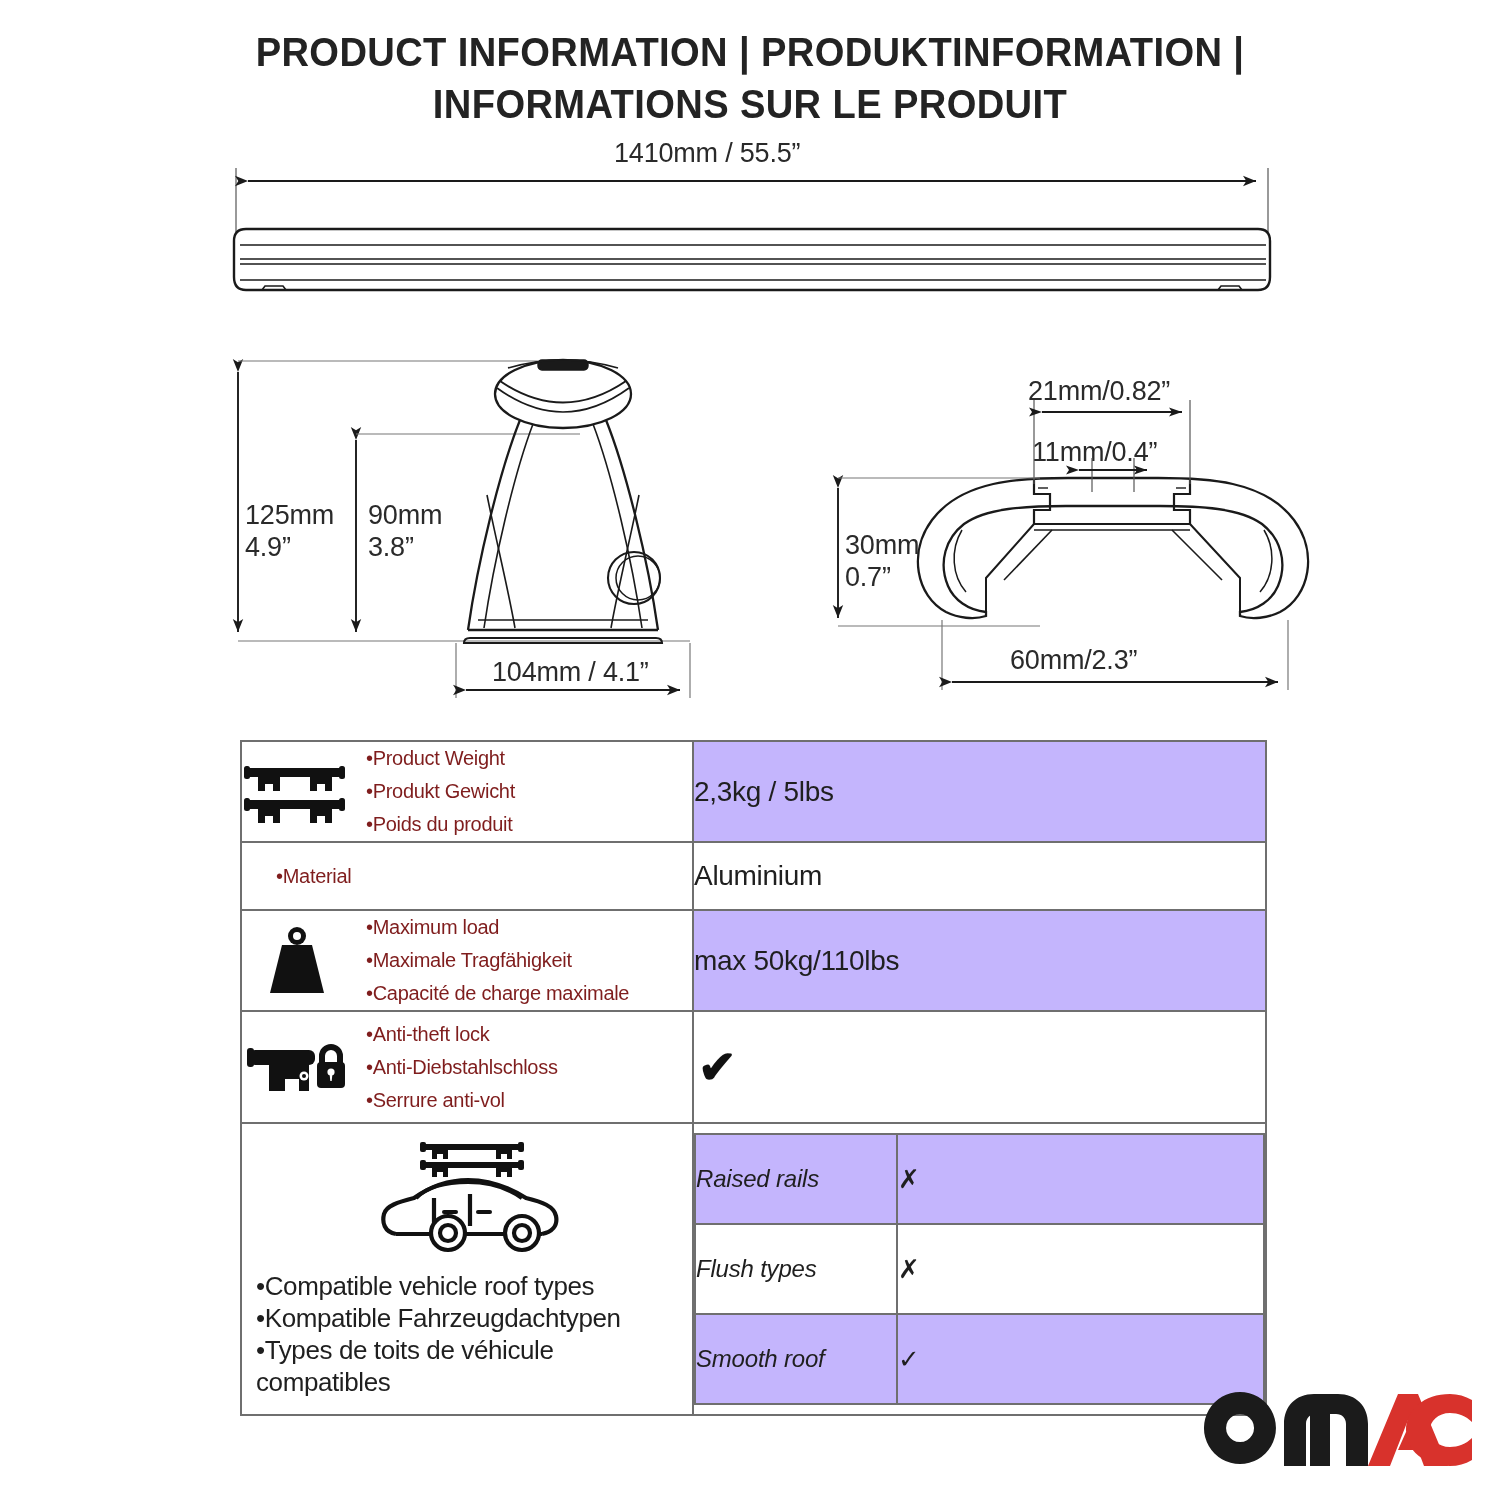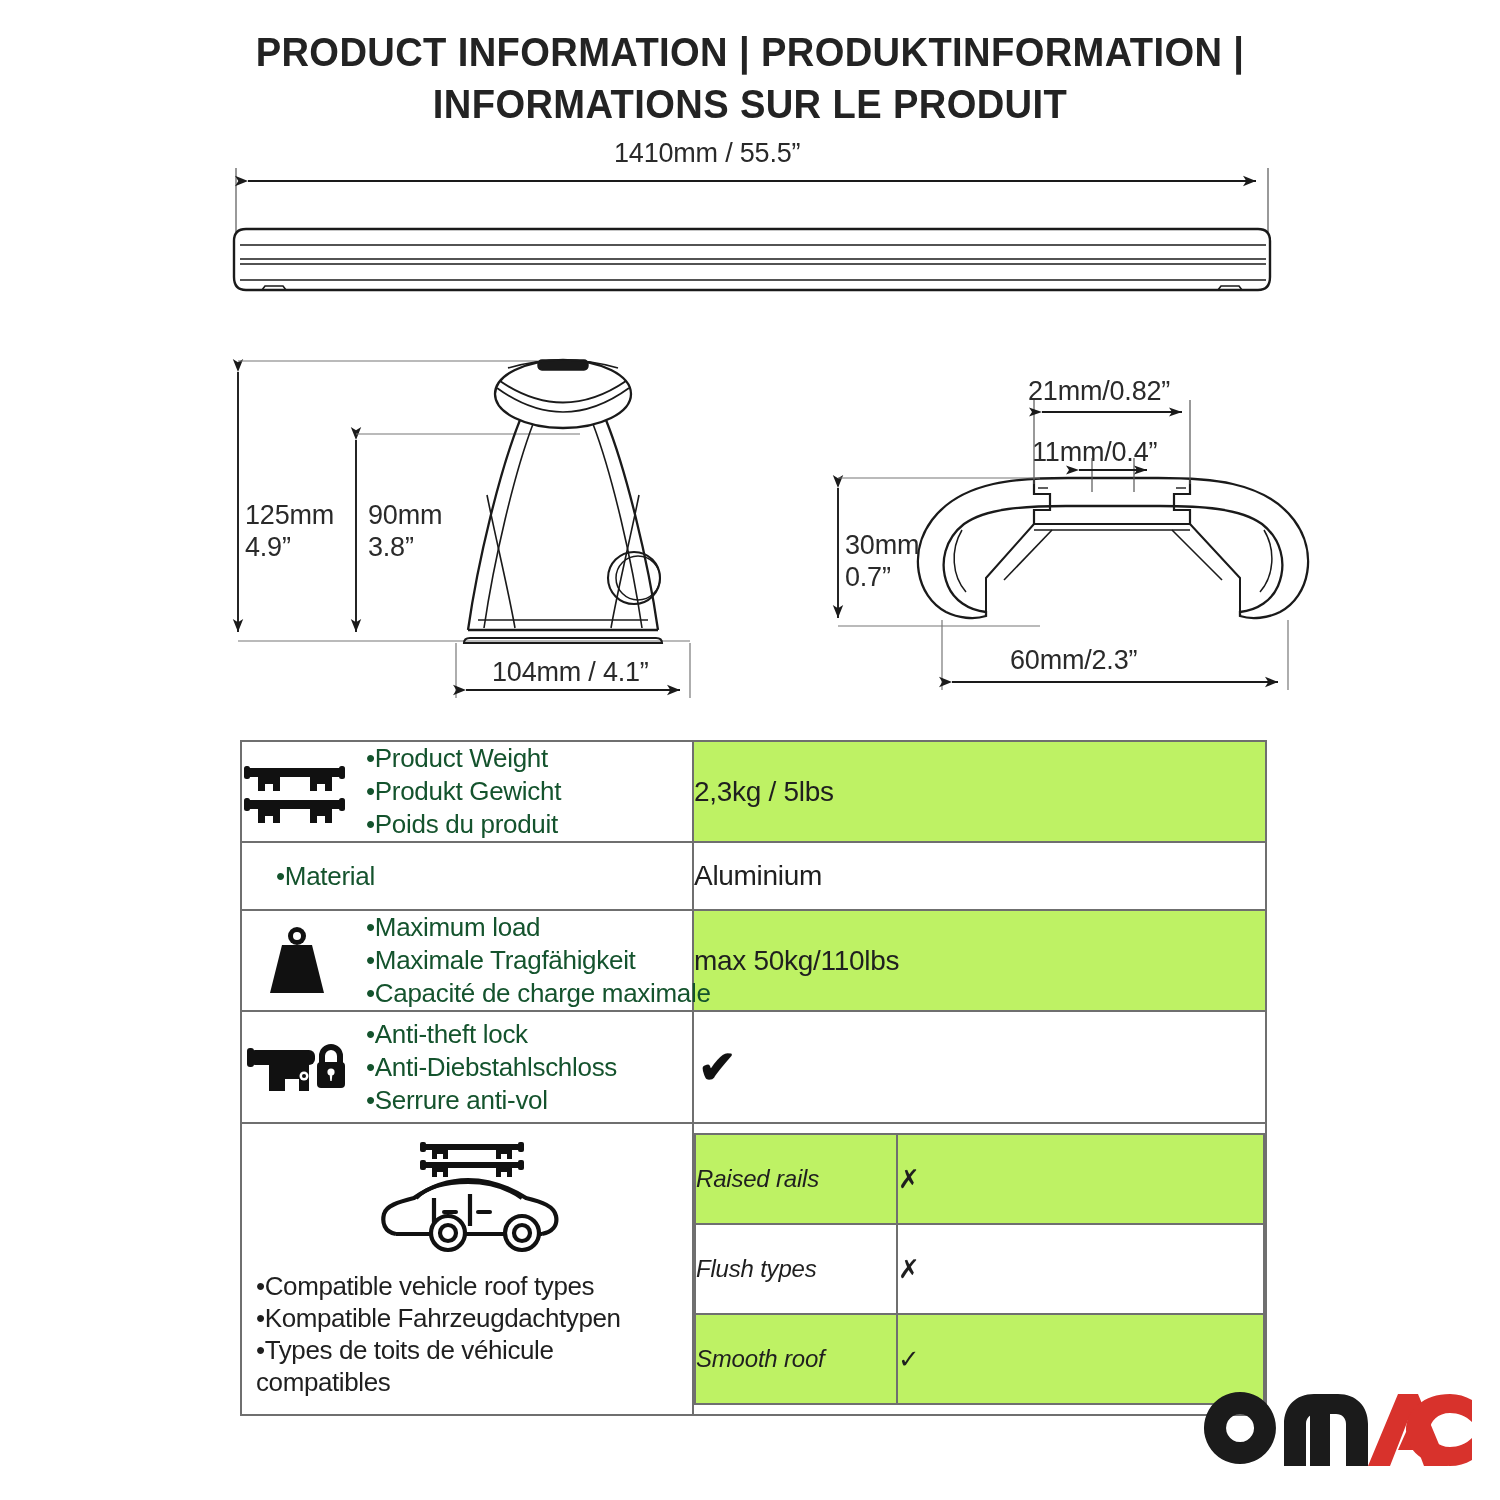--- a/index.html
+++ b/index.html
@@ -71,25 +71,25 @@
   .label-cell {
     width: 450px;
     padding: 10px 8px 10px 14px;
   }
   .value-cell {
     padding-left: 24px;
     font-size: 28px;
     color: #1f1f1f;
     letter-spacing: -0.3px;
   }
-  .shaded { background: #bef264; }
+  .shaded { background: #c4b5fd; }
   .bullets {
-    font-size: 26px;
+    font-size: 20px;
     line-height: 33px;
-    color: #14532d;
+    color: #7f1d1d;
     letter-spacing: -0.3px;
     white-space: nowrap;
   }
   .label-flex {
     display: flex;
     align-items: center;
     gap: 14px;
   }
   .icon-box {
     flex: 0 0 auto;

